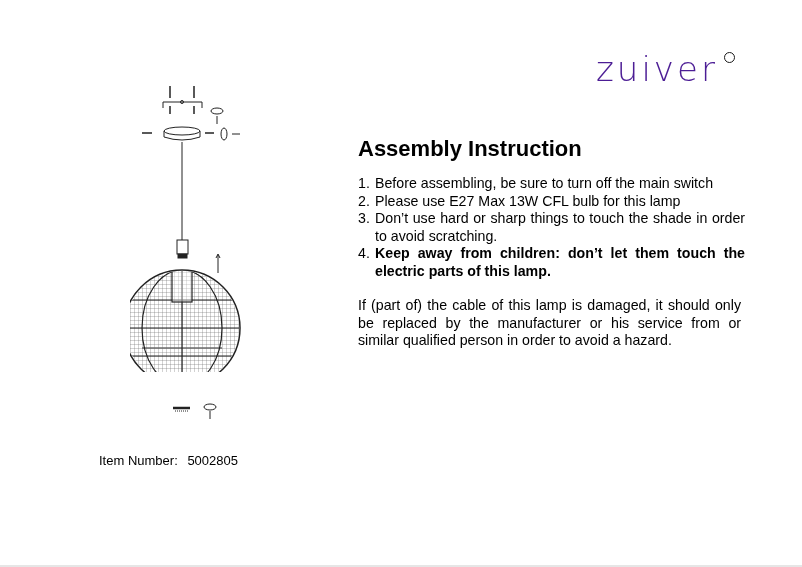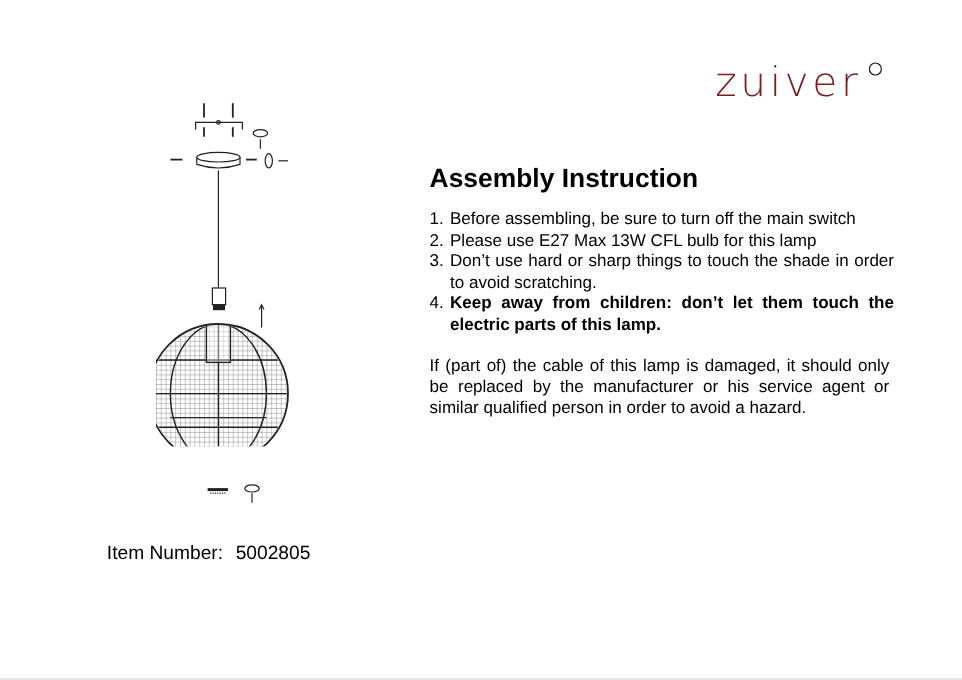--- a/index.html
+++ b/index.html
@@ -1,26 +1,26 @@
 <!DOCTYPE html>
 <html><head>
 <meta charset="utf-8">
 <style>
   html,body{margin:0;padding:0;background:#fff;}
   body{width:802px;height:567px;position:relative;overflow:hidden;font-family:"Liberation Sans",sans-serif;color:#000;}
-  .logo{position:absolute;left:596px;top:52px;font-family:"DejaVu Sans",sans-serif;font-weight:200;font-size:34px;letter-spacing:3px;color:#7f1d1d;line-height:1;}
+  .logo{position:absolute;left:596px;top:52px;font-family:"DejaVu Sans",sans-serif;font-weight:200;font-size:34px;letter-spacing:3px;color:#4c1d95;line-height:1;}
   .logo-deg{position:absolute;left:724px;top:52px;width:9px;height:9px;border:1.6px solid #1a1a1a;border-radius:50%;}
   .title{position:absolute;left:358px;top:136px;font-size:22px;font-weight:bold;}
   .list{position:absolute;left:358px;top:175px;width:387px;font-size:14.2px;line-height:17.5px;margin:0;padding:0;list-style:none;}
   .list li{display:flex;}
   .list .num{width:17px;flex:none;}
   .list .txt{flex:1;text-align:justify;text-align-last:left;}
   .list li.just .txt{text-align-last:left;font-weight:bold;}
   .para{position:absolute;left:358px;top:297px;width:383px;font-size:14.2px;line-height:17.5px;text-align:justify;}
-  .item{position:absolute;left:89px;top:453px;font-size:16px;}
+  .item{position:absolute;left:99px;top:453px;font-size:13px;}
   .item span{margin-right:6px;}
   .drawing{position:absolute;left:130px;top:80px;width:140px;height:345px;}
   .footline{position:absolute;left:0;top:565px;width:802px;height:2px;background:#e6e6e6;}
 </style>
 </head>
 <body>
 
 <div>
   <div class="logo">zuiver</div>
   <div class="logo-deg"></div>
@@ -99,20 +99,20 @@
   <li>
     <span class="num">3.</span>
     <span class="txt">Don’t use hard or sharp things to touch the shade in order to avoid scratching.</span>
   </li>
   <li class="just">
     <span class="num">4.</span>
     <span class="txt">Keep away from children: don’t let them touch the electric parts of this lamp.</span>
   </li>
 </ul>
 
-<div class="para">If (part of) the cable of this lamp is damaged, it should only be replaced by the manufacturer or his service agent or similar qualified person in order to avoid a hazard.</div>
+<div class="para">If (part of) the cable of this lamp is damaged, it should only be replaced by the manufacturer or his service from or similar qualified person in order to avoid a hazard.</div>
 
 <div class="item">
   <span>Item Number:</span>
   <span>5002805</span>
 </div>
 
 <div class="footline"></div>
 
 </body></html>

